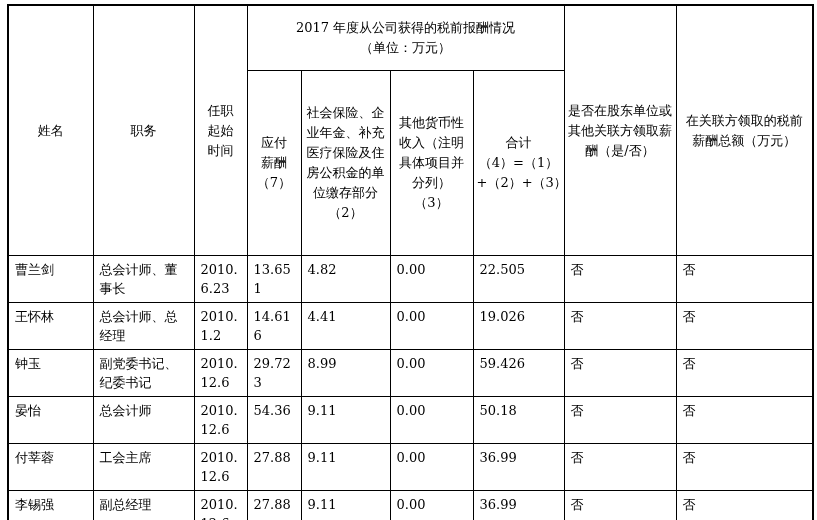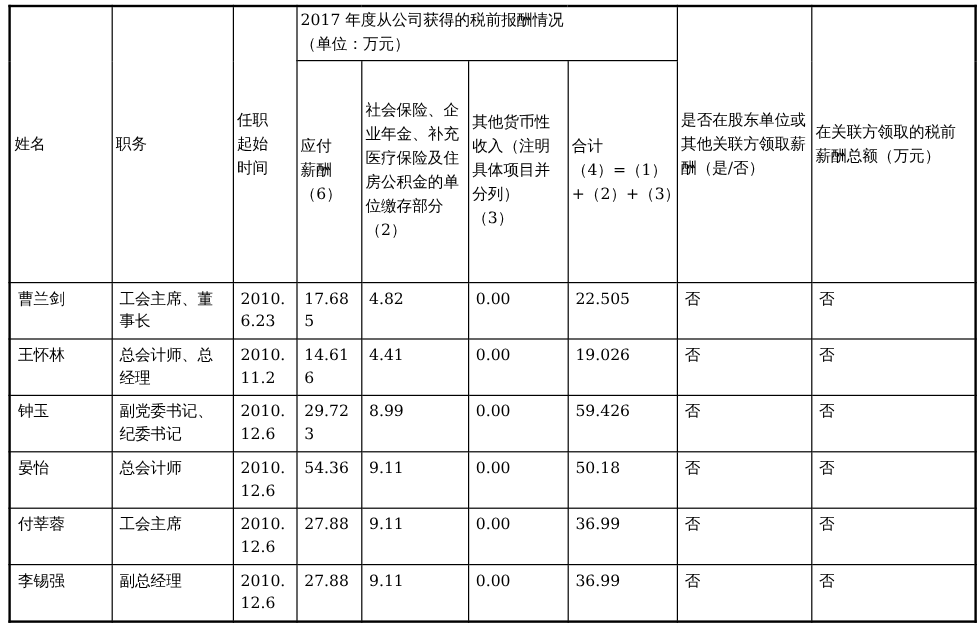--- a/index.html
+++ b/index.html
@@ -27,23 +27,23 @@
   }
   table.pay-table th,
   table.pay-table td {
     border: 1px solid #000000;
     font-weight: normal;
     overflow: hidden;
   }
   
   table.pay-table th {
     vertical-align: middle;
-    text-align: left;
+    text-align: center;
     line-height: 20px;
-    padding: 2px 3px;
+    padding: 12px 3px;
     white-space: pre-line;
   }
   tr.hrow-top { height: 44px; }
   tr.hrow-sub { height: 185px; }
   th.span-title {
     line-height: 20px;
   }
   
   tbody tr { height: 47px; }
   table.pay-table td {
@@ -85,45 +85,45 @@
 起始
 时间</th>
         <th colspan="4" class="span-title">2017 年度从公司获得的税前报酬情况
 （单位：万元）</th>
         <th rowspan="2">是否在股东单位或其他关联方领取薪酬（是/否）</th>
         <th rowspan="2">在关联方领取的税前薪酬总额（万元）</th>
       </tr>
       <tr class="hrow-sub">
         <th>应付
 薪酬
-（6）</th>
+（7）</th>
         <th>社会保险、企业年金、补充医疗保险及住房公积金的单位缴存部分（2）</th>
         <th>其他货币性收入（注明具体项目并分列）
 （3）</th>
         <th>合计
 （4）=（1）
 +（2）+（3）</th>
       </tr>
     </thead>
     <tbody>
       <tr>
         <td class="c-name">曹兰剑</td>
-        <td class="c-pos">工会主席、董事长</td>
+        <td class="c-pos">总会计师、董事长</td>
         <td>2010.6.23</td>
-        <td>17.685</td>
+        <td>13.651</td>
         <td>4.82</td>
         <td>0.00</td>
         <td>22.505</td>
         <td>否</td>
         <td>否</td>
       </tr>
       <tr>
         <td class="c-name">王怀林</td>
         <td class="c-pos">总会计师、总经理</td>
-        <td>2010.11.2</td>
+        <td>2010.1.2</td>
         <td>14.616</td>
         <td>4.41</td>
         <td>0.00</td>
         <td>19.026</td>
         <td>否</td>
         <td>否</td>
       </tr>
       <tr>
         <td class="c-name">钟玉</td>
         <td class="c-pos">副党委书记、纪委书记</td>

